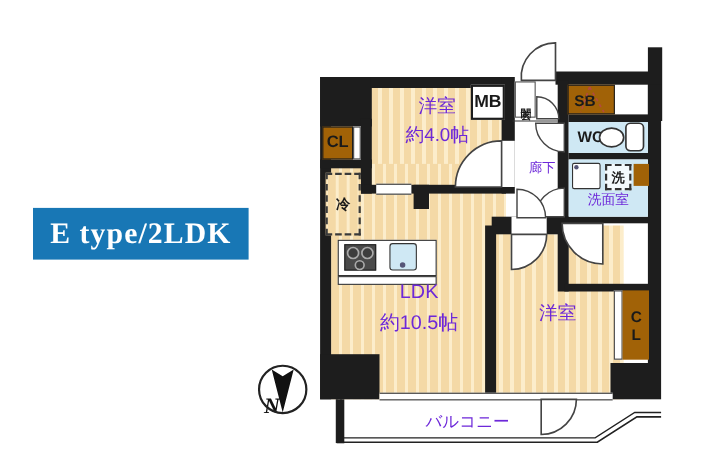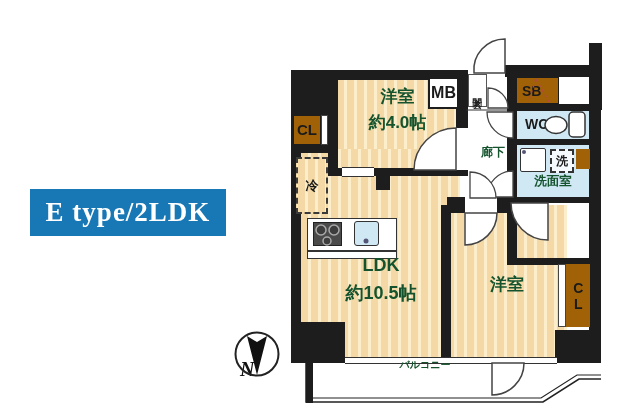--- a/index.html
+++ b/index.html
@@ -6,21 +6,21 @@
   .stage{position:relative;width:640px;height:414px;background:#ffffff;overflow:hidden;
          font-family:"Liberation Sans",sans-serif;}
   .abs{position:absolute;box-sizing:border-box;}
   .wall{position:absolute;background:#1d1d1d;box-sizing:border-box;}
   .wood{background:repeating-linear-gradient(90deg,#f4d9a6 0px,#f4d9a6 7px,#fcedcb 7px,#fcedcb 10px);}
   .pink{background:#a16207;}
   .blue{background:#cfe8f4;}
   .whitebox{background:#ffffff;}
   .lbl{color:#1a1a1a;font-weight:bold;line-height:1.2;}
   .center{display:flex;align-items:center;justify-content:center;text-align:center;}
-  .roomlabel{position:absolute;text-align:center;font-weight:bold;color:#14532d;}
+  .roomlabel{position:absolute;text-align:center;font-weight:normal;color:#6d28d9;}
   .vert{writing-mode:vertical-rl;text-orientation:upright;}
   .unit-label{position:absolute;left:30px;top:189px;width:196px;height:47px;
       background:#1877b5;color:#ffffff;display:flex;align-items:center;justify-content:center;
       font-family:"Liberation Serif",serif;font-weight:bold;font-size:27px;letter-spacing:1px;}
   svg{position:absolute;left:0;top:0;pointer-events:none;}
   .gap{position:absolute;background:#fff;box-sizing:border-box;}
 </style>
 </head>
 <body>
 
@@ -110,21 +110,21 @@
     <div>約4.0帖</div>
   </div>
   <div class="roomlabel" style="left:311px;top:252px;width:140px;font-size:18px;line-height:1.55;">
     <div>LDK</div>
     <div>約10.5帖</div>
   </div>
   <div class="roomlabel" style="left:451px;top:272px;width:112px;font-size:17px;line-height:1.55;">
     <div>洋室</div>
   </div>
   <div class="roomlabel" style="left:470px;top:144px;width:46px;font-size:12px;">廊下</div>
-  <div class="roomlabel" style="left:360px;top:358px;width:130px;font-size:10px;">バルコニー</div>
+  <div class="roomlabel" style="left:360px;top:374px;width:130px;font-size:15px;">バルコニー</div>
 
   <div class="abs" style="left:240px;top:358px;width:34px;height:26px;font-family:'Liberation Serif',serif;font-style:italic;font-weight:bold;font-size:20px;color:#111;">N</div>
 
   <svg width="640" height="414" viewBox="0 0 640 414">
 
     <polyline points="306,363 306,402 543,402 579,379 601,379" fill="none" stroke="#222" stroke-width="1.5"></polyline>
     <polyline points="310,363 310,398 541,398 577,375 601,375" fill="none" stroke="#222" stroke-width="1.2"></polyline>
     <rect x="306" y="363" width="7" height="40" fill="#1d1d1d"></rect>
 
     <path d="M505,73 L505,39 A31,31 0 0 0 474,73 Z" fill="#fff" stroke="#444" stroke-width="1.5"></path>

